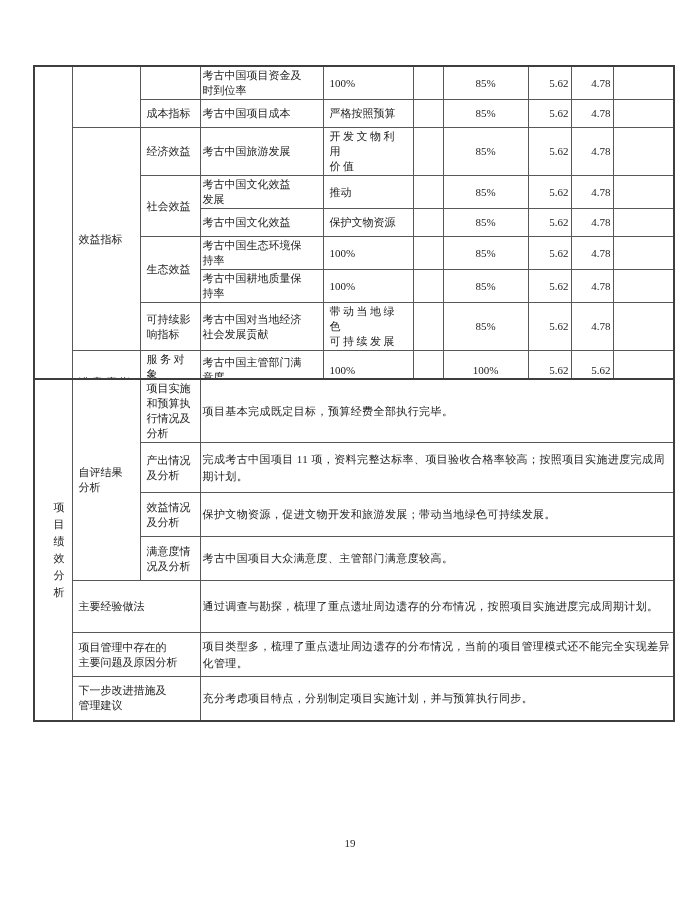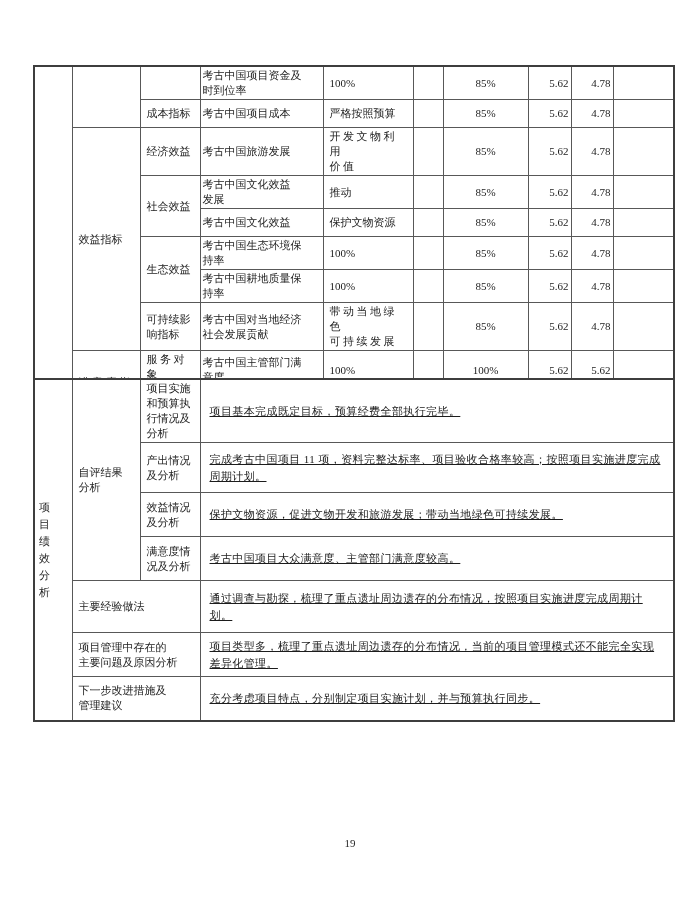--- a/index.html
+++ b/index.html
@@ -21,25 +21,25 @@
     white-space:pre-line;overflow:hidden;
     word-break:break-all;
   }
   td.ctr{text-align:center;padding:1px 2px;}
   td.num{text-align:right;padding:6px 2px;}
   td.name{padding:1px 2px;}
   td.val{padding:1px 6px;}
   td.lab{padding:1px 6px;}
   td.sp2{letter-spacing:2.5px;}
   td.section{
-    text-align:left;letter-spacing:5px;padding-left:4px;padding-right:2px;
+    text-align:right;letter-spacing:5px;padding-left:4px;padding-right:2px;
     line-height:17px;
     margin-top:44px;
   }
-  td.content{padding:2px 9px;letter-spacing:0.4px;line-height:17px;text-decoration:underline;}
+  td.content{padding:2px 2px;letter-spacing:0.4px;line-height:17px;}
   td.total-label{text-align:center;letter-spacing:1px;}
   .pageno{
     position:absolute;left:0;right:0;top:837px;text-align:center;
     font-size:11px;color:#2a2a2a;
   }
 </style>
 </head>
 <body>
 
 <table id="t1" class="doc">

